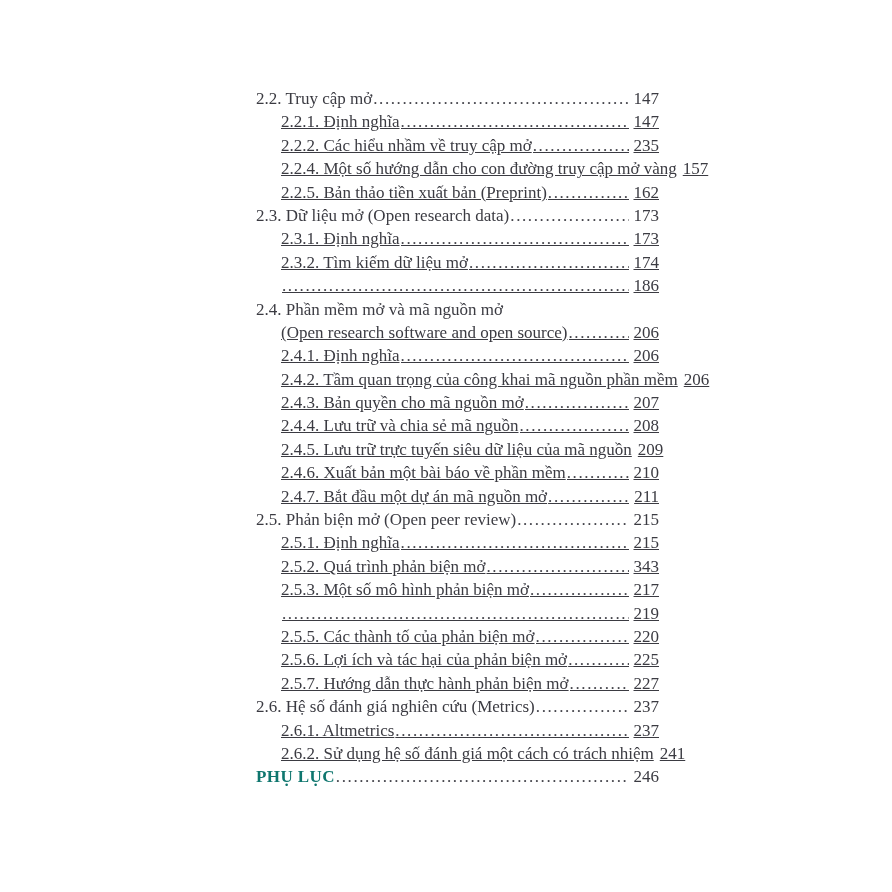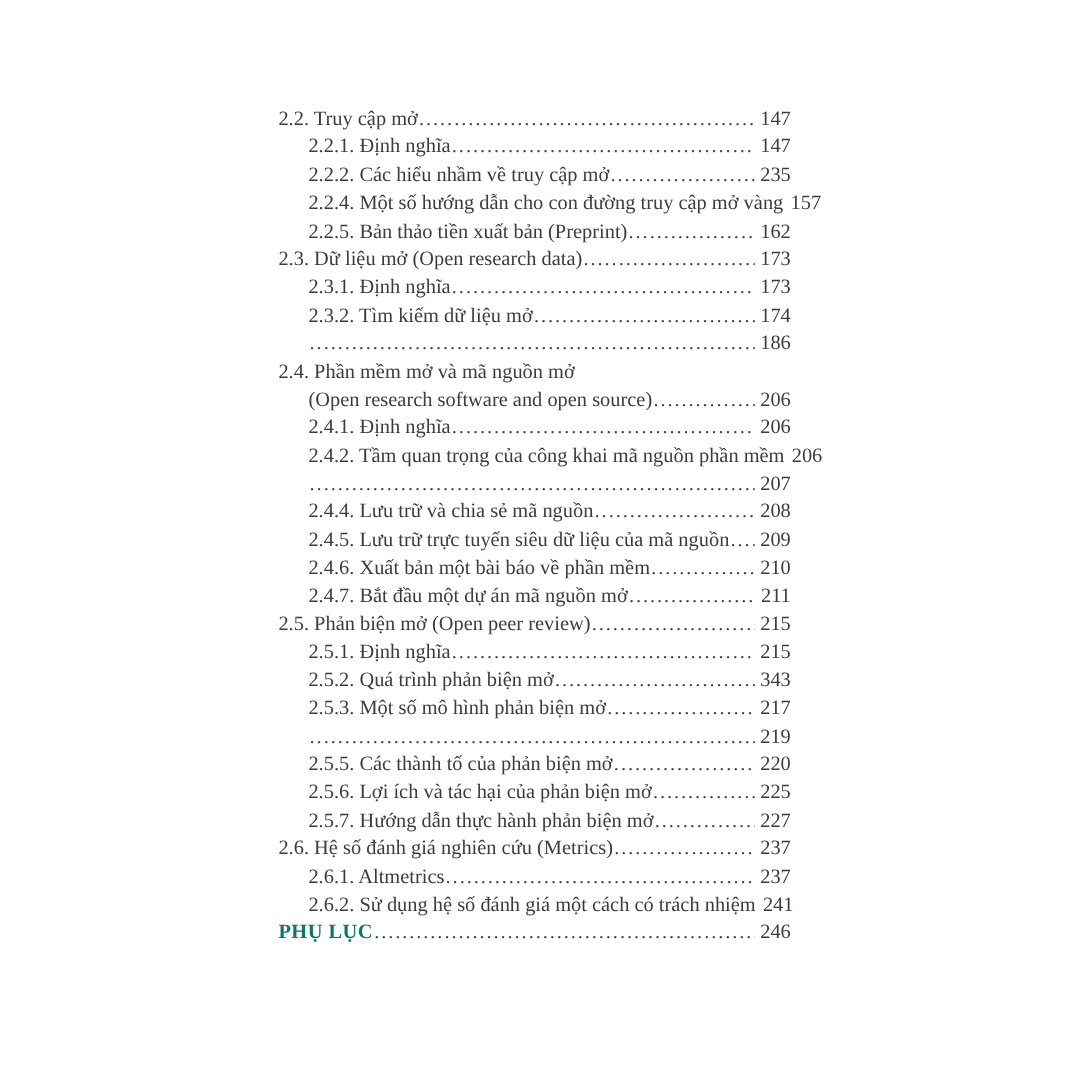--- a/index.html
+++ b/index.html
@@ -29,23 +29,25 @@
     width: 427px;
   }
   .row {
     display: flex;
     align-items: baseline;
     height: 23.4px;
     line-height: 23.4px;
     font-size: 17px;
     color: #3b3b42;
     white-space: nowrap;
+    margin-left: 24px;
   }
   .row.lvl2 {
     padding-left: 25px;
+    text-decoration: underline;
   }
   .row.bold .label {
     font-weight: bold;
     color: #0f766e;
     letter-spacing: 0.4px;
   }
   .label {
     flex: 0 0 auto;
   }
   .dots {
@@ -127,20 +129,21 @@
     <span class="label">2.4.1. Định nghĩa</span>
     <span class="dots"></span>
     <span class="pageno">206</span>
   </div>
       <div class="row lvl2">
     <span class="label">2.4.2. Tầm quan trọng của công khai mã nguồn phần mềm</span>
     <span class="dots"></span>
     <span class="pageno">206</span>
   </div>
       <div class="row lvl2">
+    <span class="label">2.4.3. Bản quyền cho mã nguồn mở</span>
     <span class="dots"></span>
     <span class="pageno">207</span>
   </div>
       <div class="row lvl2">
     <span class="label">2.4.4. Lưu trữ và chia sẻ mã nguồn</span>
     <span class="dots"></span>
     <span class="pageno">208</span>
   </div>
       <div class="row lvl2">
     <span class="label">2.4.5. Lưu trữ trực tuyến siêu dữ liệu của mã nguồn</span>

